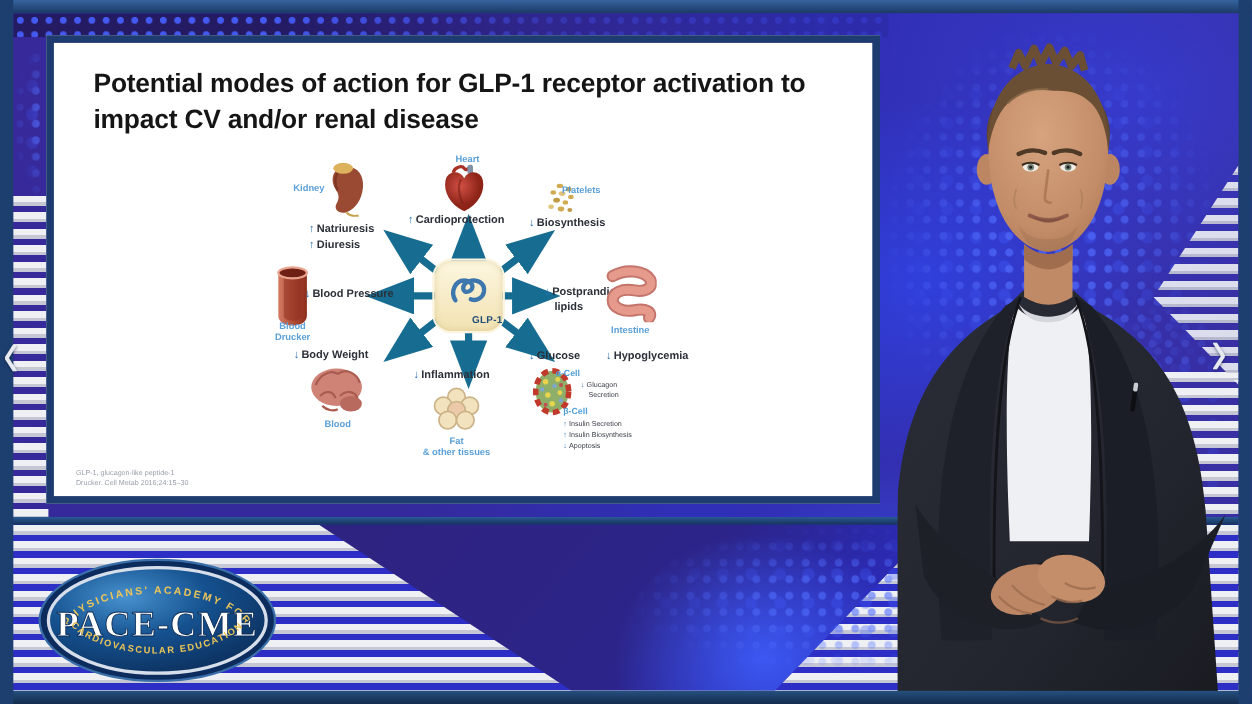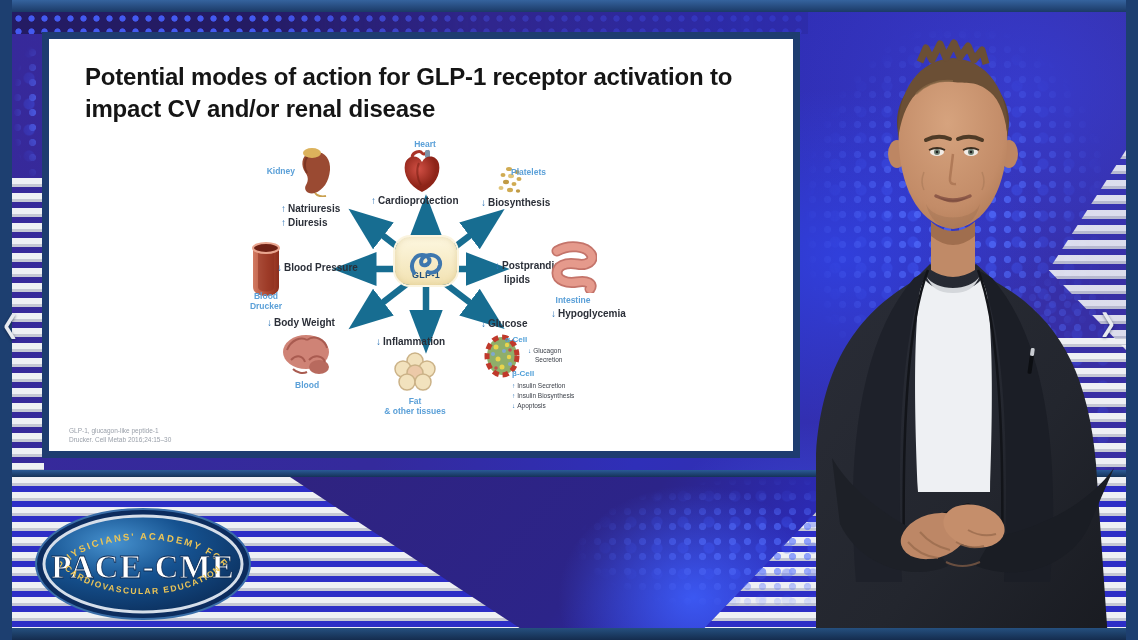--- a/index.html
+++ b/index.html
@@ -69,24 +69,24 @@
 
   .spoke { position:absolute; }
   .organ-label { font-size:8.5px; font-weight:700; color:#5ba0d8; line-height:10px; }
   .fx { font-size:10px; font-weight:700; color:#2b2f38; line-height:14px; white-space:nowrap; }
   .fx .arr { color:#2e74b5; margin-right:2px; }
   .fx-sm { font-size:6.5px; font-weight:400; color:#3c4049; line-height:9px; white-space:nowrap; }
   .fx-sm .arr { color:#2e74b5; margin-right:2px; }
   .cell-title { font-size:8px; font-weight:700; color:#4f9fd8; line-height:10px; }
   .center { text-align:center; }
 
-  .hub-box { position:absolute; left:346px; top:198px; width:62px; height:48px;
+  .hub-box { position:absolute; left:346px; top:198px; width:62px; height:64px;
     border-radius:15px; background:linear-gradient(#fdf7e0,#f2e2b2);
     box-shadow:0 0 0 2px #fbf4df, inset 0 0 6px rgba(190,160,90,.35);
-    display:flex; flex-direction:column; align-items:center; justify-content:flex-end;
+    display:flex; flex-direction:column; align-items:flex-end; justify-content:flex-end;
     padding-bottom:5px; }
   .hub-label { font-size:9px; font-weight:700; color:#1f4e79; letter-spacing:.3px; }
   .hub-squiggle { position:absolute; left:11px; top:8px; }
 
   
   .logo { position:absolute; left:34px; top:506px; width:218px; height:116px; z-index:12; }
 
   
   .presenter { position:absolute; left:816px; top:22px; width:314px; height:618px; z-index:20; }
 
@@ -251,21 +251,21 @@
       </g>
     </svg>
     <div class="spoke organ-label center" style="left:316px;top:357px;width:100px">
       <div>Fat</div>
       <div>&amp; other tissues</div>
     </div>
 
     <div class="spoke fx" style="left:432px;top:278px">
       <span class="arr">↓</span><span>Glucose</span>
     </div>
-    <div class="spoke fx" style="left:502px;top:268px">
+    <div class="spoke fx" style="left:502px;top:278px">
       <span class="arr">↓</span><span>Hypoglycemia</span>
     </div>
     <svg class="spoke" style="left:434px;top:294px" width="40" height="46" viewBox="0 0 40 46">
       <ellipse cx="19" cy="23" rx="15" ry="19" fill="#8fae6a"></ellipse>
       <ellipse cx="19" cy="23" rx="15" ry="19" fill="none" stroke="#c0392b" stroke-width="5" stroke-dasharray="6 4"></ellipse>
       <g>
         <circle cx="13" cy="14" r="2.5" fill="#e8d44d"></circle>
           <circle cx="24" cy="12" r="2.2" fill="#e8d44d"></circle>
         <circle cx="15" cy="26" r="2.5" fill="#e8d44d"></circle>
           <circle cx="26" cy="24" r="2.2" fill="#e8d44d"></circle>

